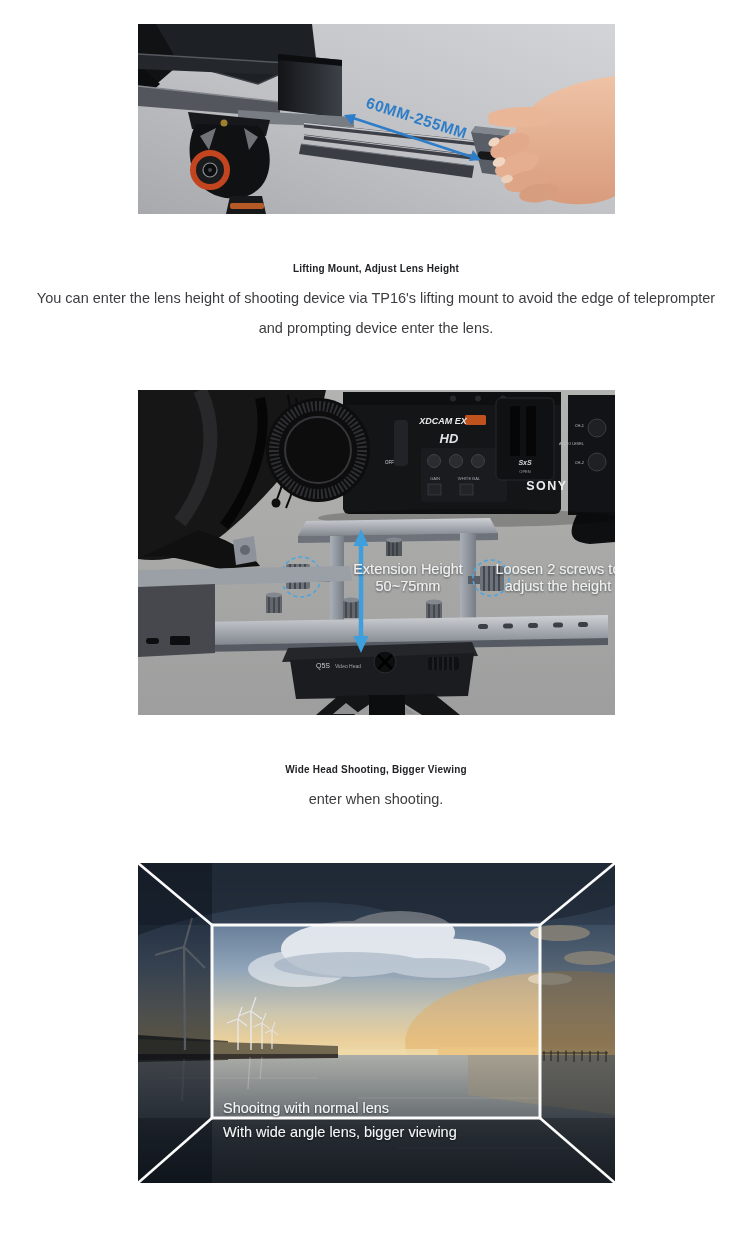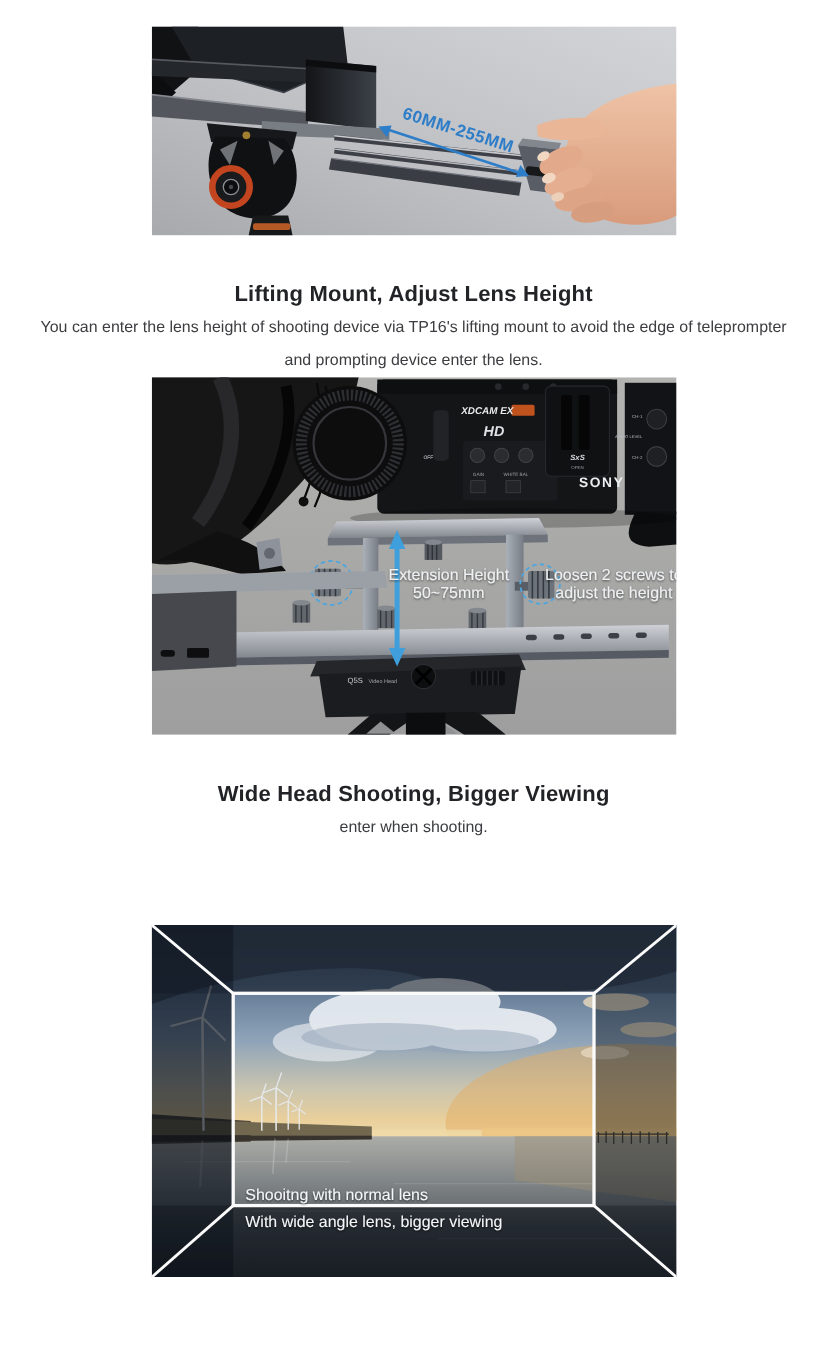--- a/index.html
+++ b/index.html
@@ -1,23 +1,23 @@
 <!DOCTYPE html>
 <html><head>
 <meta charset="utf-8">
 <style>
   html,body{margin:0;padding:0;background:#ffffff;}
   body{width:752px;font-family:"Liberation Sans",sans-serif;-webkit-font-smoothing:antialiased;}
   .page{width:752px;padding:24px 0 27px 0;background:#ffffff;}
   figure{display:block;margin:0 auto;padding:0;width:477px;line-height:0;}
   figure svg{display:block;}
   .fig-slide{margin-top:0;}
-  .fig-lift{text-decoration:underline;}
-  .fig-wide{margin-top:74px;}
-  .sec-heading{margin:45px 0 0 0;text-align:center;font-size:20px;line-height:19px;
+  .fig-lift{margin-top:47px;text-decoration:underline;}
+  .fig-wide{margin-top:49px;}
+  .sec-heading{margin:45px 0 0 0;text-align:center;font-size:10px;line-height:19px;
     font-weight:700;color:#222326;letter-spacing:.2px;}
   .sec-body{margin:5px 0 0 0;text-align:center;font-size:14.5px;line-height:30px;
     color:#3c3d40;font-weight:400;}
   .sec-body span{display:block;}
   text{font-family:"Liberation Sans",sans-serif;}
 </style>
 </head>
 <body>
 
 <div class="page">

